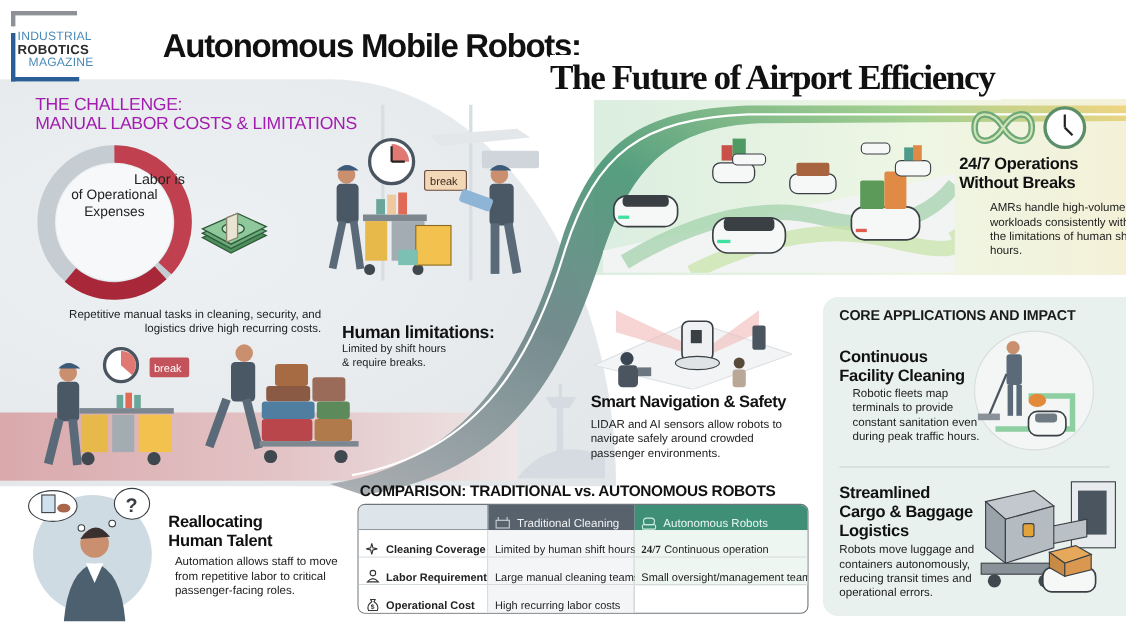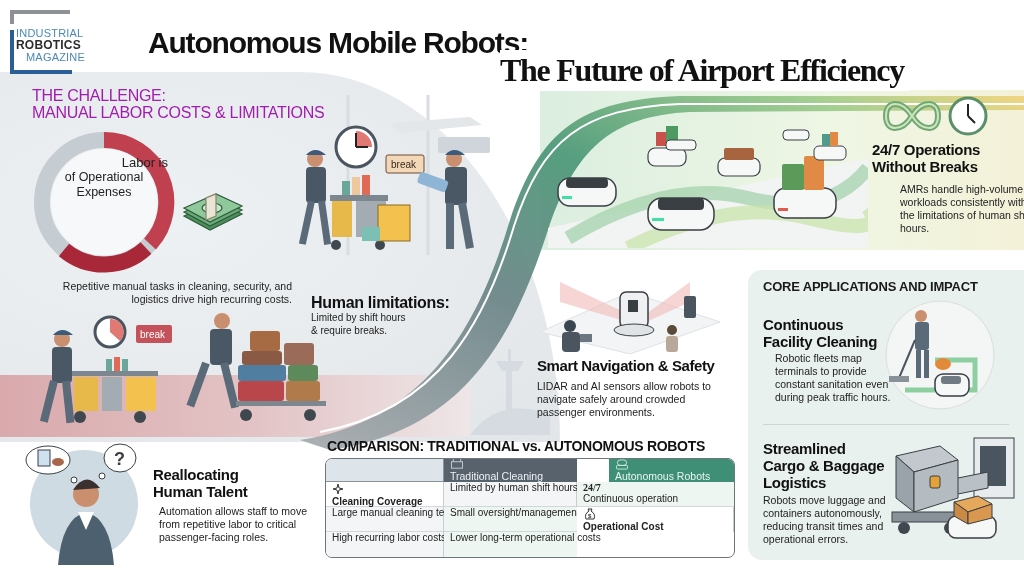--- a/index.html
+++ b/index.html
@@ -64,28 +64,28 @@
   .cargo-p { left: 763px; top: 494px; font-size: 10.5px; line-height: 13px; color: #222; width: 130px; }
 
   
   .realloc-circle { left: 30px; top: 450px; width: 108px; height: 108px; border-radius: 50%; background: #cfdbe3; }
   .realloc-h { left: 153px; top: 466px; font-size: 15px; font-weight: bold; line-height: 17px; color: #111; letter-spacing: -0.3px; }
   .realloc-p { left: 159px; top: 505px; font-size: 10.5px; line-height: 13px; color: #222; width: 160px; }
 
   
   .comp-h { left: 327px; top: 438px; font-size: 14px; font-weight: bold; color: #111; letter-spacing: -0.3px; }
   .comp-table { left: 325px; top: 458px; width: 410px; height: 100px; border: 1px solid #6e767b; border-radius: 7px; overflow: hidden; background: #fff; display: grid; grid-template-columns: 118px 133px 1fr; grid-template-rows: 23px 25px 25px 1fr; }
-  .cell { font-size: 10px; display: flex; align-items: flex-start; padding: 0 6px; border-bottom: 1px solid #d2d7da; color: #222; white-space: nowrap; flex-direction: column; }
+  .cell { font-size: 10px; display: flex; align-items: flex-end; padding: 0 6px; border-bottom: 1px solid #d2d7da; color: #222; white-space: nowrap; }
   .cell.last { border-bottom: none; }
   .cell.c1 { font-weight: bold; background: #fff; border-right: 1px solid #c8cdd0; }
   .cell.c2 { background: #f4f5f6; border-right: 1px solid #c8cdd0; }
   .cell.c3 { background: #eef6f1; }
   .hd0 { background: #dde4ea; border-bottom: 1px solid #8a9399; border-right: 1px solid #8a9399; }
   .hd1 { background: #58626d; color: #eef1f3; font-size: 10.5px; border-bottom: none; }
-  .hd2 { background: #3f8f77; color: #e8f5ef; font-size: 10.5px; border-bottom: none; margin-left: 32px; }
+  .hd2 { background: #3f8f77; color: #e8f5ef; font-size: 10.5px; border-bottom: none; }
   .hicon { width: 14px; height: 12px; margin-right: 6px; display: inline-block; }
   .ricon { width: 14px; height: 14px; margin-right: 5px; flex: none; }
   .strong { font-weight: bold; margin-right: 3px; font-family: Liberation Serif, serif; }
 </style>
 </head>
 <body>
 
 <div class="abs bg-left"></div>
 <div class="abs bg-left-floor"></div>
 <div class="abs bg-top-right"></div>
@@ -383,25 +383,31 @@
         <path d="M6 2 L7 6 L11 7 L7 8 L6 12 L5 8 L1 7 L5 6 Z" fill="none" stroke="#333"></path>
       </svg>
     <span>Cleaning Coverage</span>
   </div>
   <div class="cell c2">Limited by human shift hours</div>
   <div class="cell c3">
     <span class="strong">24/7</span>
     <span>Continuous operation</span>
   </div>
 
+  <div class="cell c1">
+    <svg class="ricon" viewBox="0 0 14 14">
+        <circle cx="7" cy="4" r="2.5" fill="none" stroke="#333"></circle>
+        <path d="M2 12 Q7 6 12 12 Z" fill="none" stroke="#333"></path>
+      </svg>
+    <span>Labor Requirement</span>
+  </div>
   <div class="cell c2">Large manual cleaning teams</div>
   <div class="cell c3">Small oversight/management teams</div>
 
   <div class="cell c1 last">
     <svg class="ricon" viewBox="0 0 14 14">
         <path d="M5 2 L9 2 L8 4 Q13 7 11 12 L3 12 Q1 7 6 4 Z" fill="none" stroke="#333"></path>
         <text x="5" y="11" font-size="6" fill="#333" font-family="Liberation Sans, sans-serif">$</text>
       </svg>
     <span>Operational Cost</span>
   </div>
   <div class="cell c2 last">High recurring labor costs</div>
-  <div class="cell c3 last">Lower long-term operational costs</div>
 </div>
 
 </body></html>

